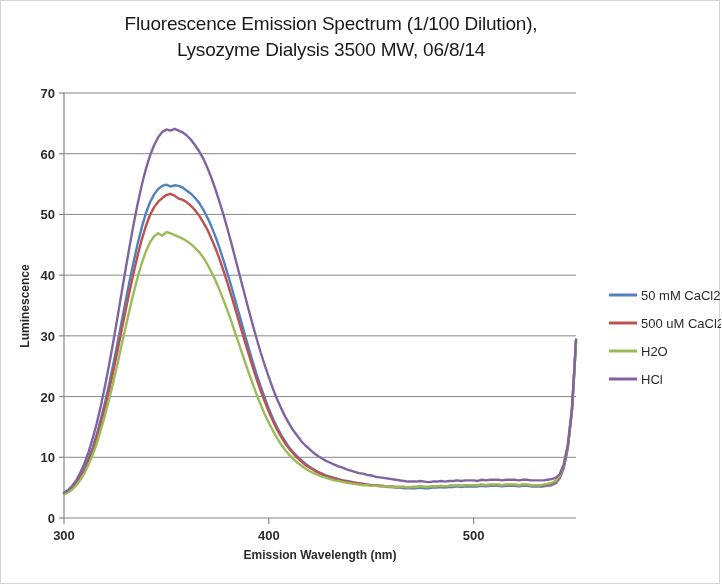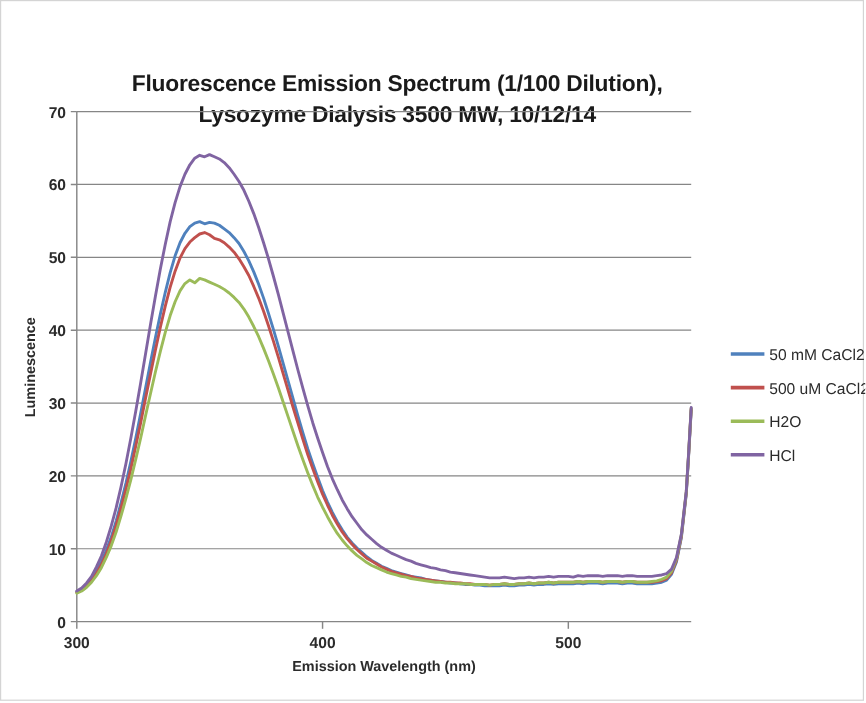--- a/index.html
+++ b/index.html
@@ -14,25 +14,24 @@
     width:720px;height:584px;
     border:1px solid #d4d4d4;
     box-sizing:border-box;
     background:#ffffff;
   }
   #chart-title{
     position:absolute;
     left:60px; top:10px; width:540px;
     text-align:center;
     font-size:19px;
-    font-weight:bold;
+    font-weight:normal;
     color:#1a1a1a;
     line-height:1.35;
     letter-spacing:-0.2px;
-    margin-top:47px;
   }
   #chart-title div{white-space:nowrap;}
   #plot-svg{position:absolute;left:0;top:0;}
   .tick-label{
     font-family:"Liberation Sans", sans-serif;
     font-size:13px;
     font-weight:bold;
     fill:#2b2b2b;
   }
   .axis-title{
@@ -50,21 +49,21 @@
   .axisline{stroke:#868686;stroke-width:1.2;}
   .serie{fill:none;stroke-width:2.4;stroke-linejoin:round;stroke-linecap:round;}
 </style>
 </head>
 <body>
 
 <div id="chart-frame">
 
   <div id="chart-title">
     <div>Fluorescence Emission Spectrum (1/100 Dilution),</div>
-    <div>Lysozyme Dialysis 3500 MW, 10/12/14</div>
+    <div>Lysozyme Dialysis 3500 MW, 06/8/14</div>
   </div>
 
   <svg id="plot-svg" width="720" height="584">
     <g id="gridlines">
         <line x1="63" y1="456.2857142857143" x2="575" y2="456.2857142857143" class="gridline"></line>
         <line x1="63" y1="395.57142857142856" x2="575" y2="395.57142857142856" class="gridline"></line>
         <line x1="63" y1="334.8571428571429" x2="575" y2="334.8571428571429" class="gridline"></line>
         <line x1="63" y1="274.14285714285717" x2="575" y2="274.14285714285717" class="gridline"></line>
         <line x1="63" y1="213.42857142857144" x2="575" y2="213.42857142857144" class="gridline"></line>
         <line x1="63" y1="152.71428571428572" x2="575" y2="152.71428571428572" class="gridline"></line>

